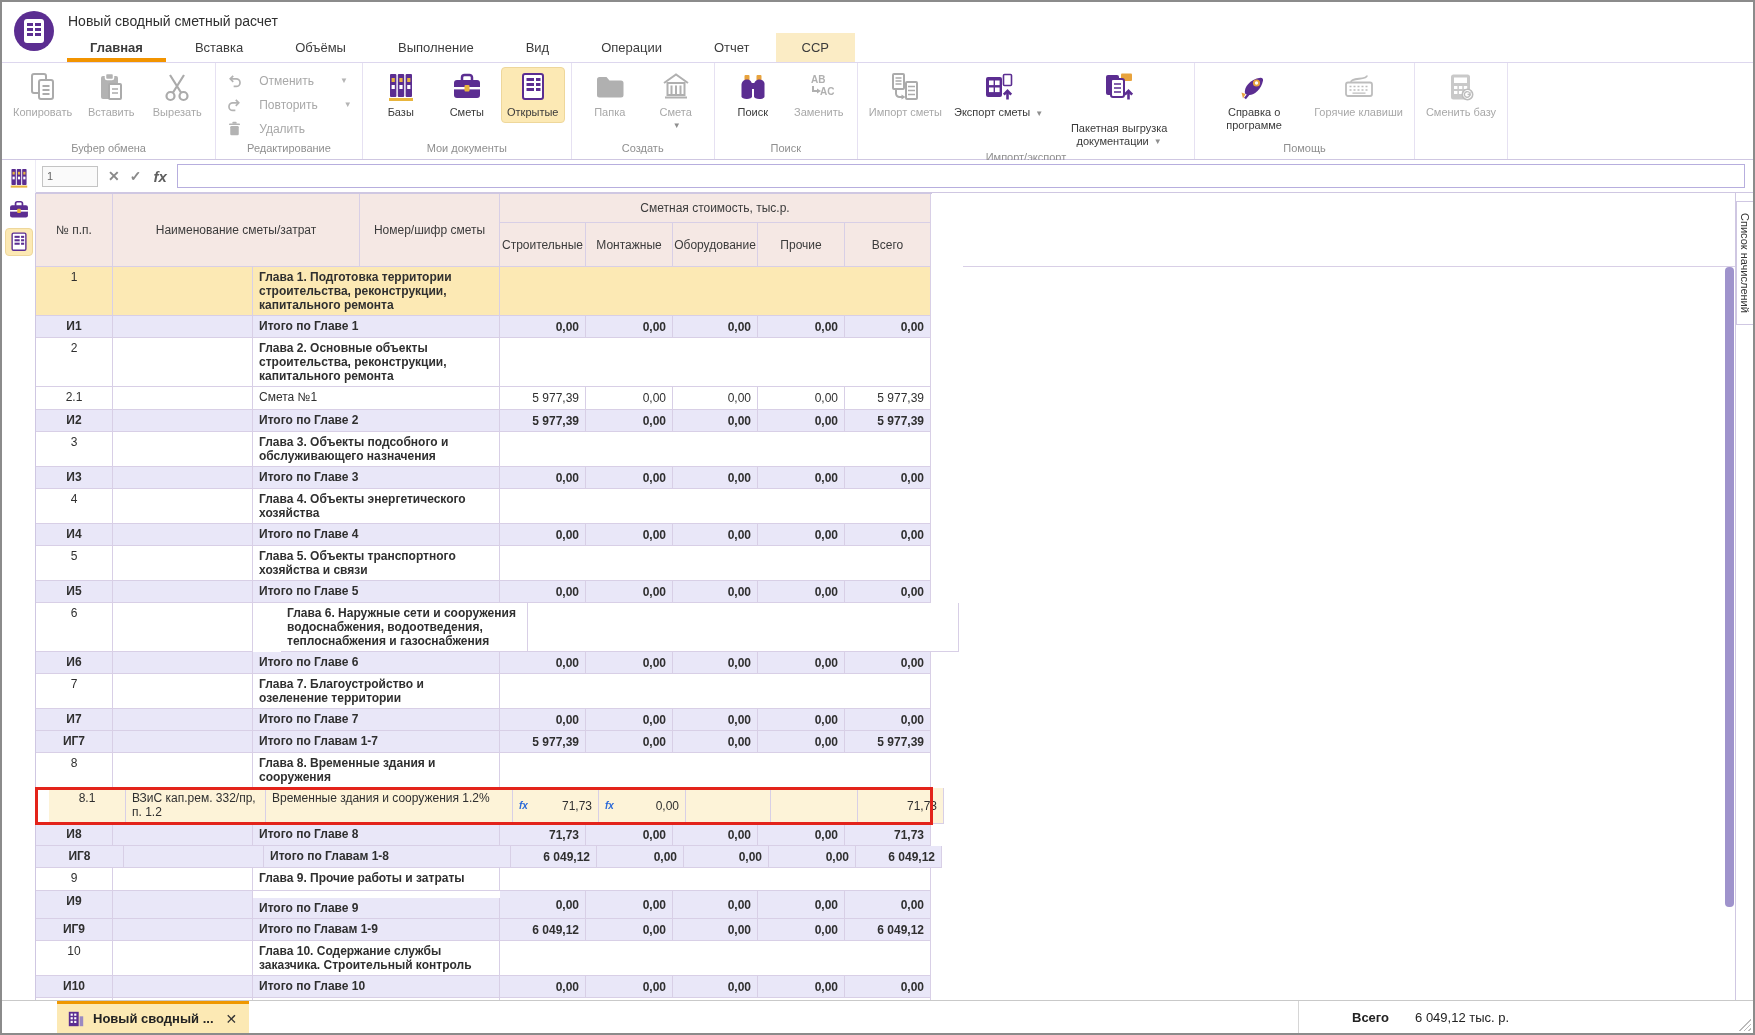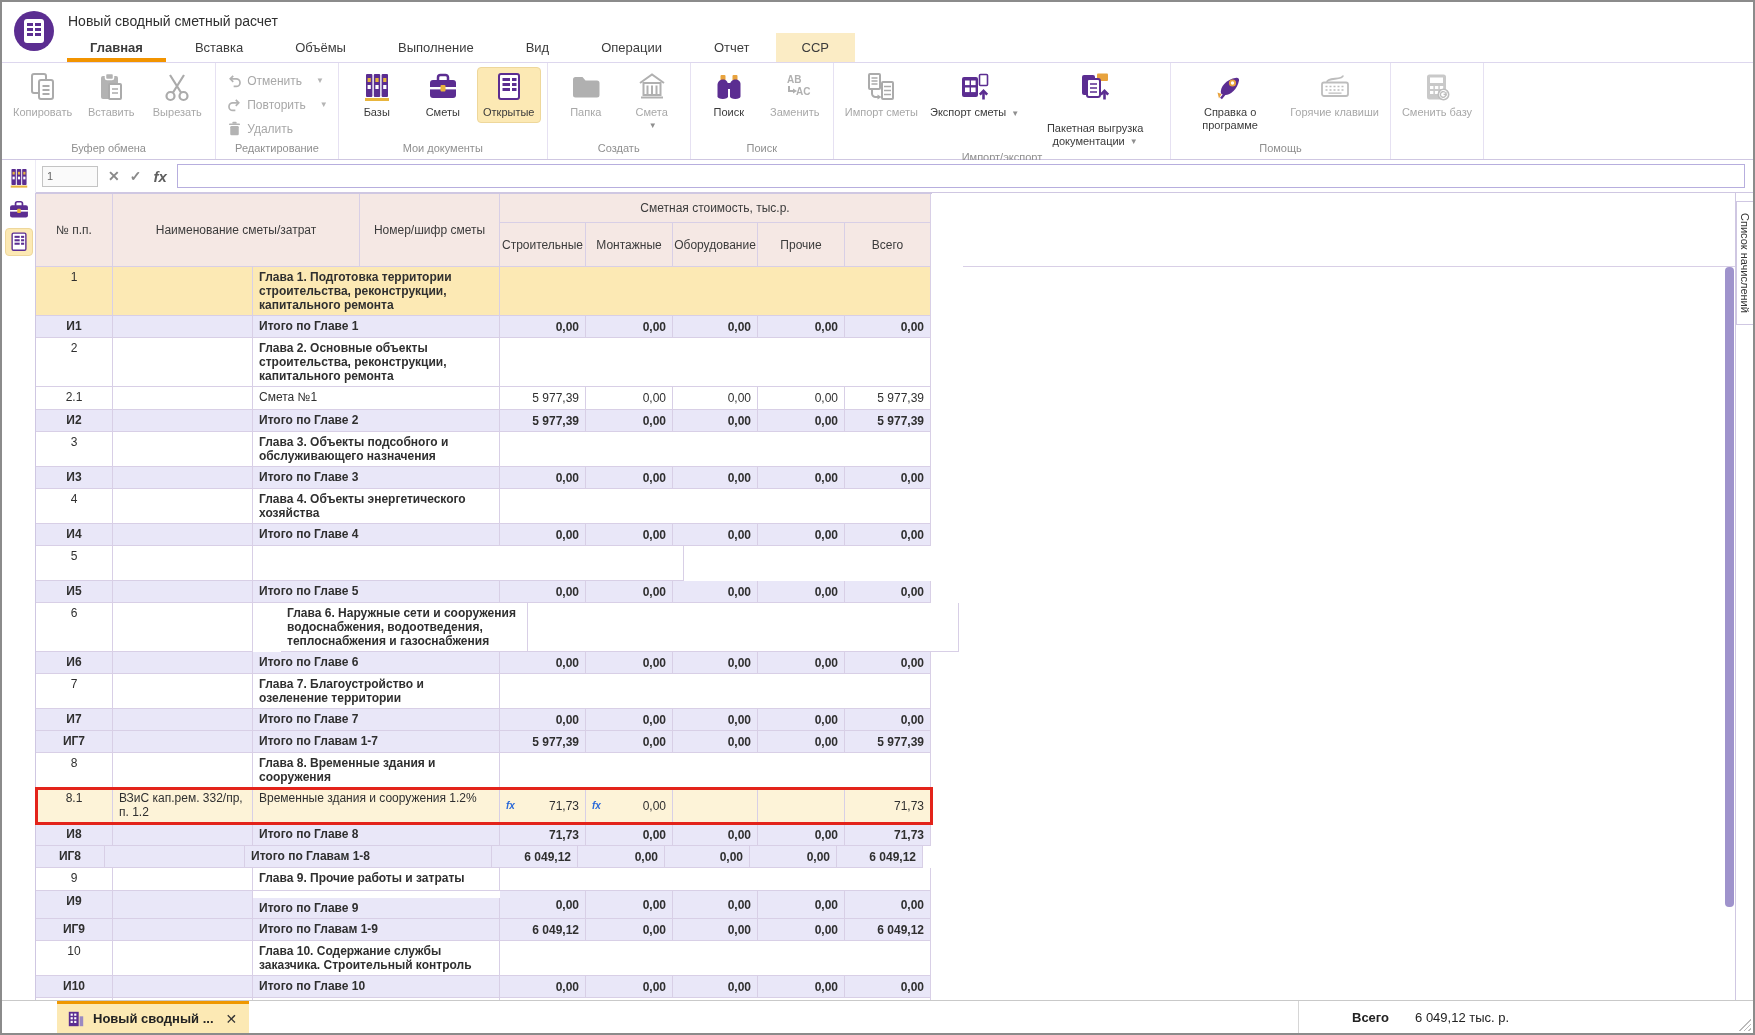--- a/index.html
+++ b/index.html
@@ -21,21 +21,21 @@
   .rgroup-label{height:17px;text-align:center;font-size:11px;color:#8f8f8f;white-space:nowrap;}
   .rbtn{display:flex;flex-direction:column;align-items:center;width:auto;min-width:54px;max-width:96px;padding:3px 4px;border-radius:4px;border:1px solid transparent;}
   .rbtn .ricon{width:32px;height:32px;display:flex;align-items:center;justify-content:center;}
   .rbtn .ricon svg{width:32px;height:32px;}
   .rbtn .rlabel{margin-top:3px;font-size:11px;line-height:1.15;text-align:center;color:#3a3a3a;}
   .rbtn.disabled .rlabel{color:#a8a8a8;}
   .rbtn.selected{background:#fce9b4;border-color:#eed79b;}
   .rbtn.wide{max-width:128px;gap:16px;}
   .arr{font-size:8px;color:#8f8f8f;vertical-align:middle;margin-left:2px;}
   .stack{display:flex;flex-direction:column;justify-content:flex-start;gap:5px;padding-top:6px;}
-  .sbtn{display:flex;align-items:center;gap:4px;font-size:12px;color:#a8a8a8;padding:1px 4px;justify-content:flex-end;}
+  .sbtn{display:flex;align-items:center;gap:16px;font-size:12px;color:#a8a8a8;padding:1px 4px;justify-content:flex-end;}
   .sbtn .sicon{width:17px;height:17px;display:flex;align-items:center;justify-content:center;}
   .sbtn .sicon svg{width:17px;height:17px;}
   .sbtn .sarr{font-size:8px;color:#b5b5b5;margin-left:10px;}
   
   .fbar{position:absolute;left:0;top:158px;right:0;height:33px;border-bottom:1px solid #cfc7e2;display:flex;align-items:center;padding-left:40px;box-sizing:border-box;background:#fff;}
   .cellref{width:46px;height:19px;border:1px solid #c4c4c4;background:#fafafa;font-size:11px;color:#666;padding:0 4px;font-family:"Liberation Sans",sans-serif;}
   .fico{margin-left:10px;font-size:14px;color:#8a8a8a;font-weight:bold;}
   .fico.fx{font-style:italic;font-size:15px;color:#5f5f5f;margin-left:12px;}
   .finput{flex:1;height:20px;margin-left:10px;margin-right:8px;border:1px solid #b7aede;background:#fff;}
   
@@ -532,20 +532,21 @@
           <div class="td bold" style="width:247px;flex:none;">Итого по Главе 4</div>
           <div class="td right mid" style="width:86px;flex:none;">0,00</div>
           <div class="td right mid" style="width:87px;flex:none;">0,00</div>
           <div class="td right mid" style="width:85px;flex:none;">0,00</div>
           <div class="td right mid" style="width:87px;flex:none;">0,00</div>
           <div class="td right mid" style="width:86px;flex:none;">0,00</div>
         </div>
         <div class="trow chapter" style="min-height: 35px;">
           <div class="td center " style="width:77px;flex:none;">5</div>
           <div class="td" style="width:140px;flex:none;"></div>
+          <div class="td bold" style="width:247px;flex:none;">Глава 5. Объекты транспортного хозяйства и связи</div>
           <div class="td" style="width:431px;flex:none;"></div>
         </div>
         <div class="trow total" style="min-height: 22px;">
           <div class="td center bold" style="width:77px;flex:none;">И5</div>
           <div class="td" style="width:140px;flex:none;"></div>
           <div class="td bold" style="width:247px;flex:none;">Итого по Главе 5</div>
           <div class="td right mid" style="width:86px;flex:none;">0,00</div>
           <div class="td right mid" style="width:87px;flex:none;">0,00</div>
           <div class="td right mid" style="width:85px;flex:none;">0,00</div>
           <div class="td right mid" style="width:87px;flex:none;">0,00</div>
@@ -592,42 +593,42 @@
           <div class="td right mid" style="width:85px;flex:none;">0,00</div>
           <div class="td right mid" style="width:87px;flex:none;">0,00</div>
           <div class="td right mid" style="width:86px;flex:none;">5 977,39</div>
         </div>
         <div class="trow chapter" style="min-height: 23px;">
           <div class="td center " style="width:77px;flex:none;">8</div>
           <div class="td" style="width:140px;flex:none;"></div>
           <div class="td bold" style="width:247px;flex:none;">Глава 8. Временные здания и сооружения</div>
           <div class="td" style="width:431px;flex:none;"></div>
         </div>
-        <div class="trow item-selected" style="min-height: 36px;">
+        <div class="trow item-selected" style="min-height: 36px; padding-left: 13px;">
           <div class="td center " style="width:77px;flex:none;">8.1</div>
           <div class="td" style="width:140px;flex:none;">ВЗиС кап.рем. 332/пр, п. 1.2</div>
           <div class="td " style="width:247px;flex:none;">Временные здания и сооружения 1.2%</div>
           <div class="td right mid" style="width:86px;flex:none;"><span class="fxmark">fx</span>71,73</div>
           <div class="td right mid" style="width:87px;flex:none;"><span class="fxmark">fx</span>0,00</div>
           <div class="td right mid" style="width:85px;flex:none;"></div>
           <div class="td right mid" style="width:87px;flex:none;"></div>
           <div class="td right mid" style="width:86px;flex:none;">71,73</div>
         </div>
         <div class="trow total" style="min-height: 22px;">
           <div class="td center bold" style="width:77px;flex:none;">И8</div>
           <div class="td" style="width:140px;flex:none;"></div>
           <div class="td bold" style="width:247px;flex:none;">Итого по Главе 8</div>
           <div class="td right mid" style="width:86px;flex:none;">71,73</div>
           <div class="td right mid" style="width:87px;flex:none;">0,00</div>
           <div class="td right mid" style="width:85px;flex:none;">0,00</div>
           <div class="td right mid" style="width:87px;flex:none;">0,00</div>
           <div class="td right mid" style="width:86px;flex:none;">71,73</div>
         </div>
         <div class="trow total" style="min-height: 22px;">
-          <div class="td center bold" style="width:69px;flex:none;">ИГ8</div>
+          <div class="td center bold" style="width:88px;flex:none;">ИГ8</div>
           <div class="td" style="width:140px;flex:none;"></div>
           <div class="td bold" style="width:247px;flex:none;">Итого по Главам 1-8</div>
           <div class="td right mid" style="width:86px;flex:none;">6 049,12</div>
           <div class="td right mid" style="width:87px;flex:none;">0,00</div>
           <div class="td right mid" style="width:85px;flex:none;">0,00</div>
           <div class="td right mid" style="width:87px;flex:none;">0,00</div>
           <div class="td right mid" style="width:86px;flex:none;">6 049,12</div>
         </div>
         <div class="trow chapter" style="min-height: 23px;">
           <div class="td center " style="width:77px;flex:none;">9</div>

